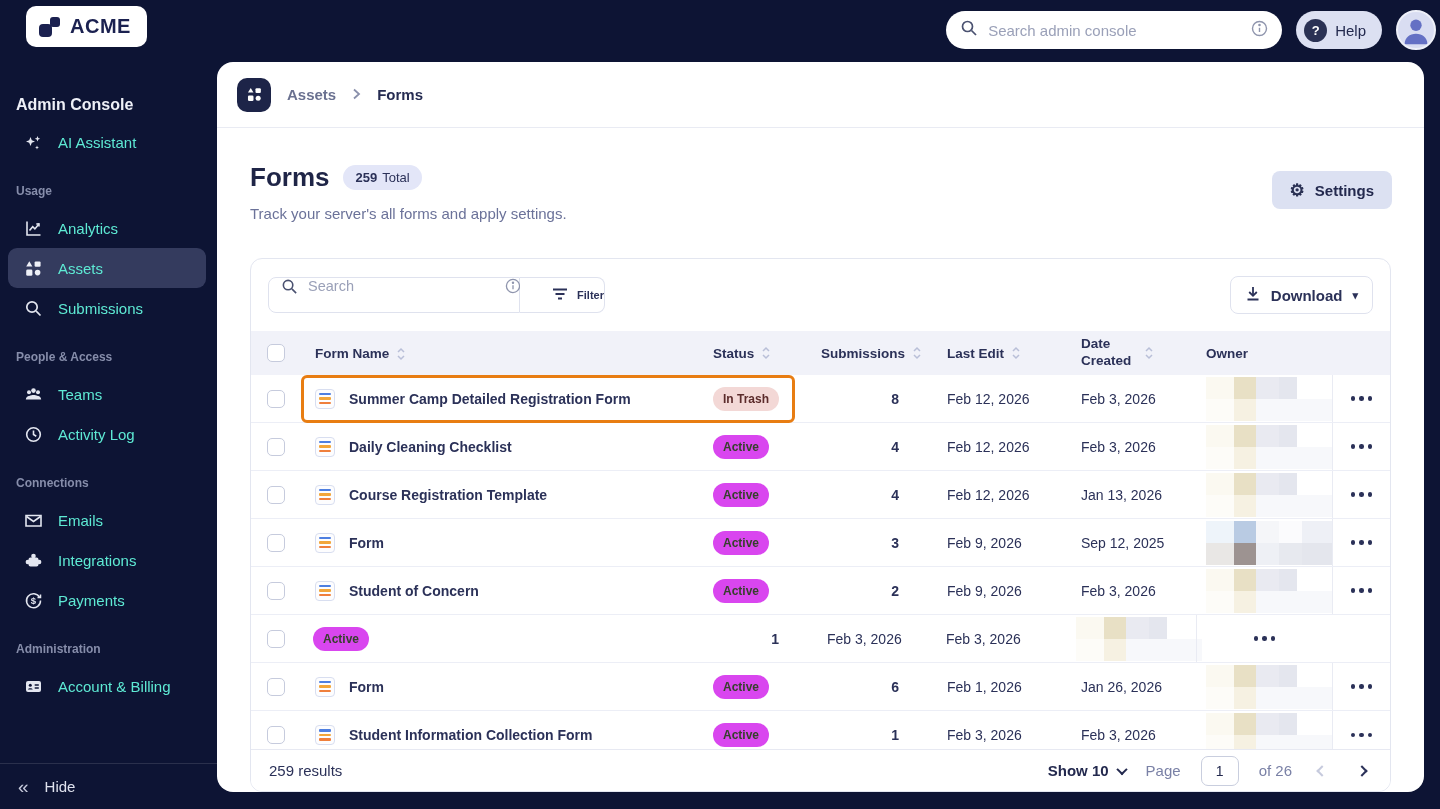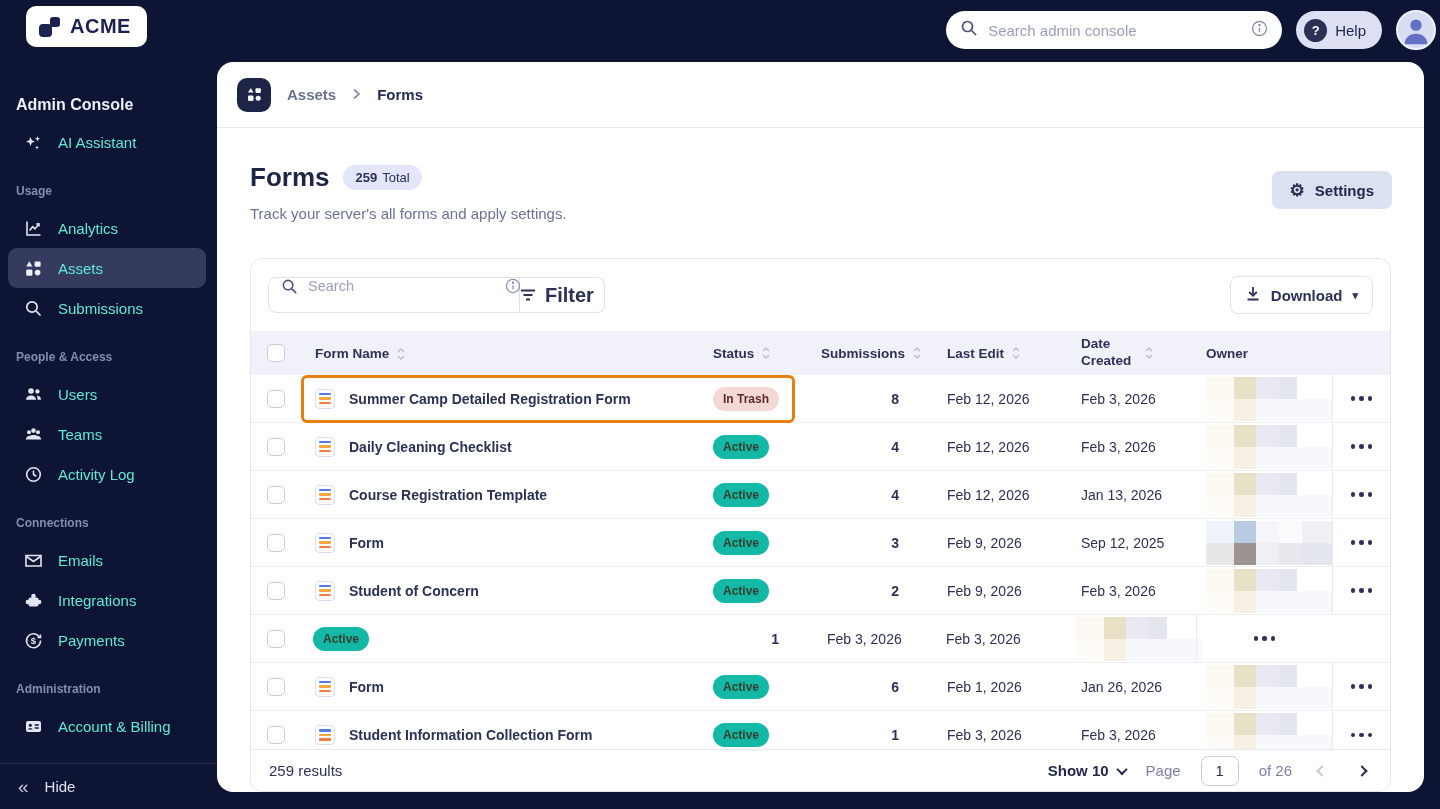--- a/index.html
+++ b/index.html
@@ -107,22 +107,22 @@
   .toolbar { height: 72px; flex-shrink: 0; display: flex; align-items: center; padding: 0 17px; }
   .search-combo { display: flex; align-items: stretch; height: 36px; }
   .table-search {
     width: 252px; border: 1px solid #dfe2ee; border-radius: 8px 0 0 8px;
     display: flex; align-items: flex-start; gap: 10px; padding: 0 12px; background: #fff;
   }
   .table-search input { border: none; outline: none; flex: 1; font-size: 14.5px; color: #3a4060; font-family: "Liberation Sans", sans-serif; }
   .table-search input::placeholder { color: #9aa0b8; }
   .filter-btn {
     width: 85px; border: 1px solid #dfe2ee; border-left: none; border-radius: 0 8px 8px 0;
-    display: flex; align-items: center; justify-content: flex-start; gap: 9px;
-    font-size: 20px; font-weight: 700; color: #2b3158; background: #fff; cursor: pointer;
+    display: flex; align-items: center; justify-content: flex-end; gap: 9px;
+    font-size: 11px; font-weight: 700; color: #2b3158; background: #fff; cursor: pointer;
   }
   .download-btn {
     margin-left: auto; height: 38px; padding: 0 14px; border: 1px solid #dfe2ee; border-radius: 8px;
     display: flex; align-items: center; gap: 10px; font-size: 15px; font-weight: 700; color: #2b3158;
     background: #fff; cursor: pointer;
   }
   .caret-down { font-size: 11px; color: #2b3158; }
 
   .tgrid { display: grid; grid-template-columns: 50px 400px 110px 120px 135px 130px 136px 1fr; align-items: center; }
   .thead { height: 44px; flex-shrink: 0; background: #f1f2f9; font-size: 13.5px; font-weight: 700; color: #2b3158; }
@@ -147,21 +147,21 @@
   .form-icon {
     width: 20px; height: 20px; border: 1px solid #d8def0; border-radius: 4px; background: #fdfdfe;
     display: flex; flex-direction: column; justify-content: center; gap: 2px; align-items: center; flex-shrink: 0;
   }
   .form-icon i { width: 12px; height: 2.6px; border-radius: 1px; display: block; }
   .form-icon .b1 { background: #4e7fe1; }
   .form-icon .b2 { background: #f2a63b; }
   .form-icon .b3 { background: #ef7f3c; }
   .cell-status { padding-left: 12px; }
   .badge { display: inline-block; padding: 5px 10px; border-radius: 999px; font-size: 12px; font-weight: 700; }
-  .badge-active { background: #14b8a6; color: #36412c; }
+  .badge-active { background: #d946ef; color: #36412c; }
   .badge-trash { background: #f3d8d6; color: #5c2b2b; }
   .cell-subs { text-align: right; padding-right: 32px; font-weight: 700; color: #2b3158; }
   .cell-edit { padding-left: 16px; color: #2b3158; }
   .cell-created { padding-left: 15px; color: #2b3158; }
   .cell-owner { padding-left: 10px; }
   .mosaic { width: 126px; height: 44px; display: flex; flex-direction: column; }
   .mosaic i { flex: 1; display: block; }
   .mosaic-a .m-top { background: linear-gradient(90deg,#fbf9f1 0 22%,#e8e0c5 22% 40%,#e9eaf1 40% 58%,#e4e6ee 58% 72%,#ffffff 72% 100%); }
   .mosaic-a .m-bot { background: linear-gradient(90deg,#fdfcf8 0 22%,#f6f1e2 22% 40%,#f7f8fb 40% 100%); }
   .mosaic-b .m-top { background: linear-gradient(90deg,#eef4fa 0 22%,#b9cbe3 22% 40%,#f5f6f9 40% 58%,#fbfbfd 58% 76%,#eef0f6 76% 100%); }
@@ -278,31 +278,20 @@
           <line x1="12.2" y1="12.2" x2="16.5" y2="16.5"></line>
         </svg>
     </span>
     <span>Submissions</span>
   </div>
 
   <div class="section-label">People &amp; Access</div>
   <div class="nav-item">
     <span class="nicon">
       <svg width="19" height="19" viewBox="0 0 19 19" fill="#e3e6f0">
-          <circle cx="7" cy="6" r="2.8"></circle>
-          <path d="M2 14.8c0-2.8 2.2-4.4 5-4.4s5 1.6 5 4.4z"></path>
-          <circle cx="13.4" cy="6.4" r="2.2"></circle>
-          <path d="M13 10.6c2.3.2 4 1.7 4 4.2h-3.4z"></path>
-        </svg>
-    </span>
-    <span>Users</span>
-  </div>
-  <div class="nav-item">
-    <span class="nicon">
-      <svg width="19" height="19" viewBox="0 0 19 19" fill="#e3e6f0">
           <circle cx="5" cy="7.2" r="2"></circle>
           <circle cx="9.5" cy="5.6" r="2.3"></circle>
           <circle cx="14" cy="7.2" r="2"></circle>
           <path d="M1.8 14.6c0-2.3 2-3.8 4.4-3.9 1-.8 5.6-.8 6.6 0 2.4.1 4.4 1.6 4.4 3.9z"></path>
         </svg>
     </span>
     <span>Teams</span>
   </div>
   <div class="nav-item">
     <span class="nicon">

